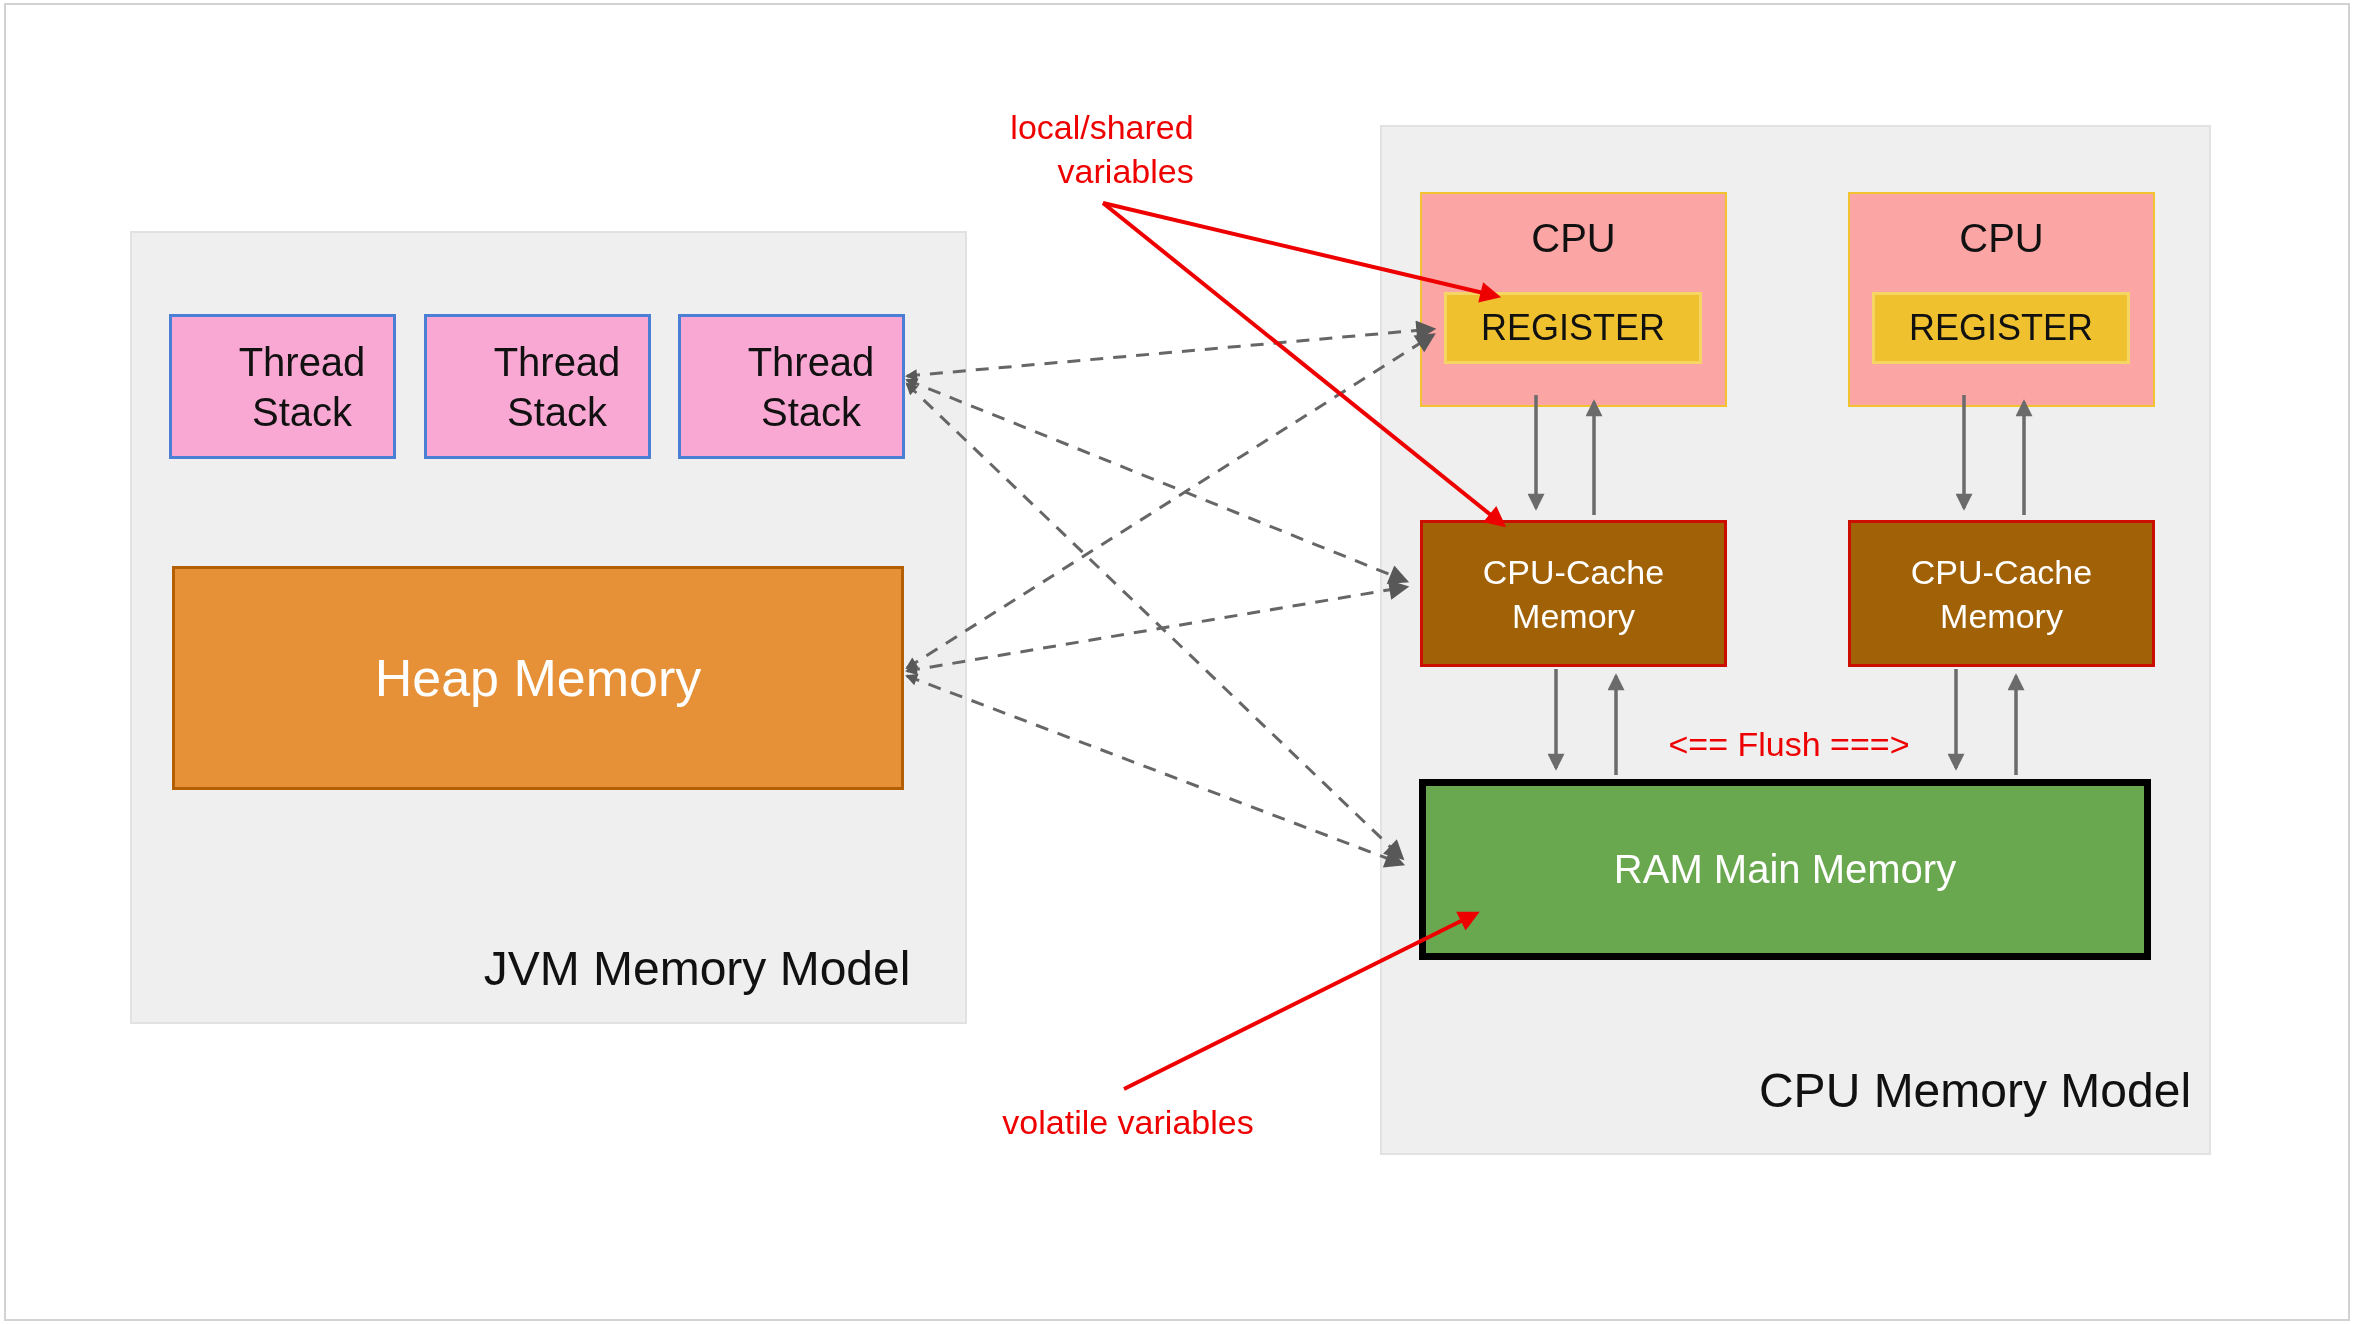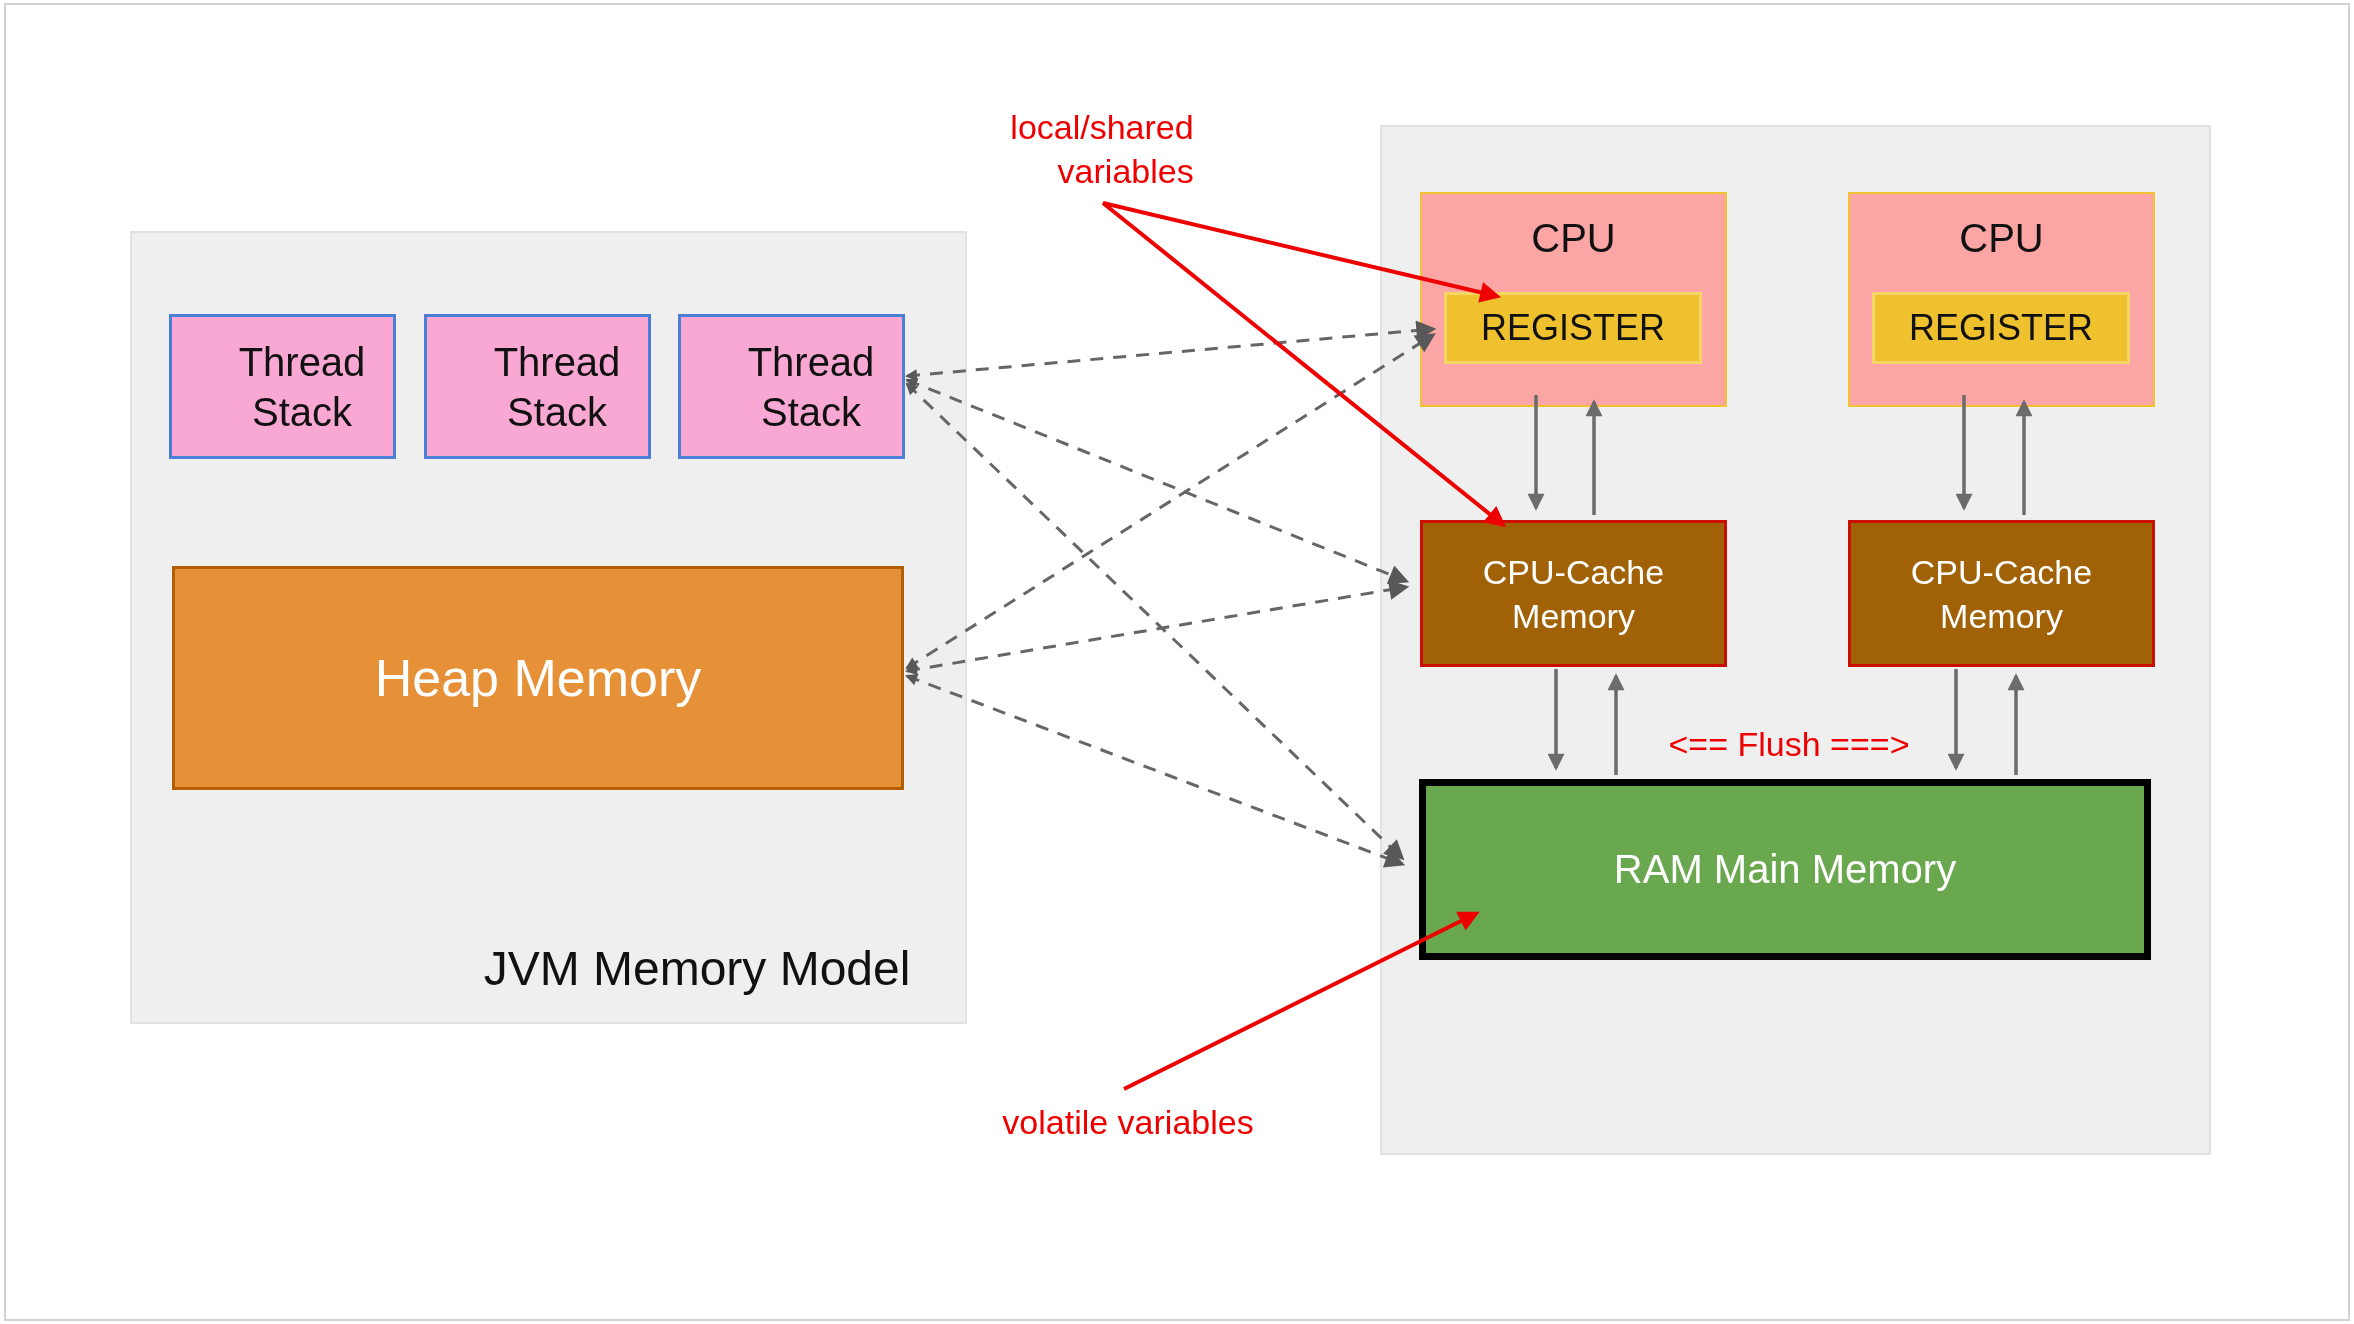--- a/index.html
+++ b/index.html
@@ -163,20 +163,21 @@
     <span>Memory</span>
   </div>
   <div class="box cache-box cache-2">
     <span>CPU-Cache</span>
     <span>Memory</span>
   </div>
 
   <div class="box ram-box">
     <span>RAM Main Memory</span>
   </div>
+  <div class="panel-title" style="left:1975px; top:1090px;">CPU Memory Model</div>
 
   <div class="annotation" style="left:1102px; top:149px;">
     <div>local/shared</div>
     <div>variables</div>
   </div>
   <div class="annotation" style="left:1128px; top:1122px;">volatile variables</div>
   <div class="annotation" style="left:1789px; top:744px;">&lt;== Flush ===&gt;</div>
 
   <svg class="arrows-overlay" viewBox="0 0 2354 1324" xmlns="http://www.w3.org/2000/svg">
     <defs>

